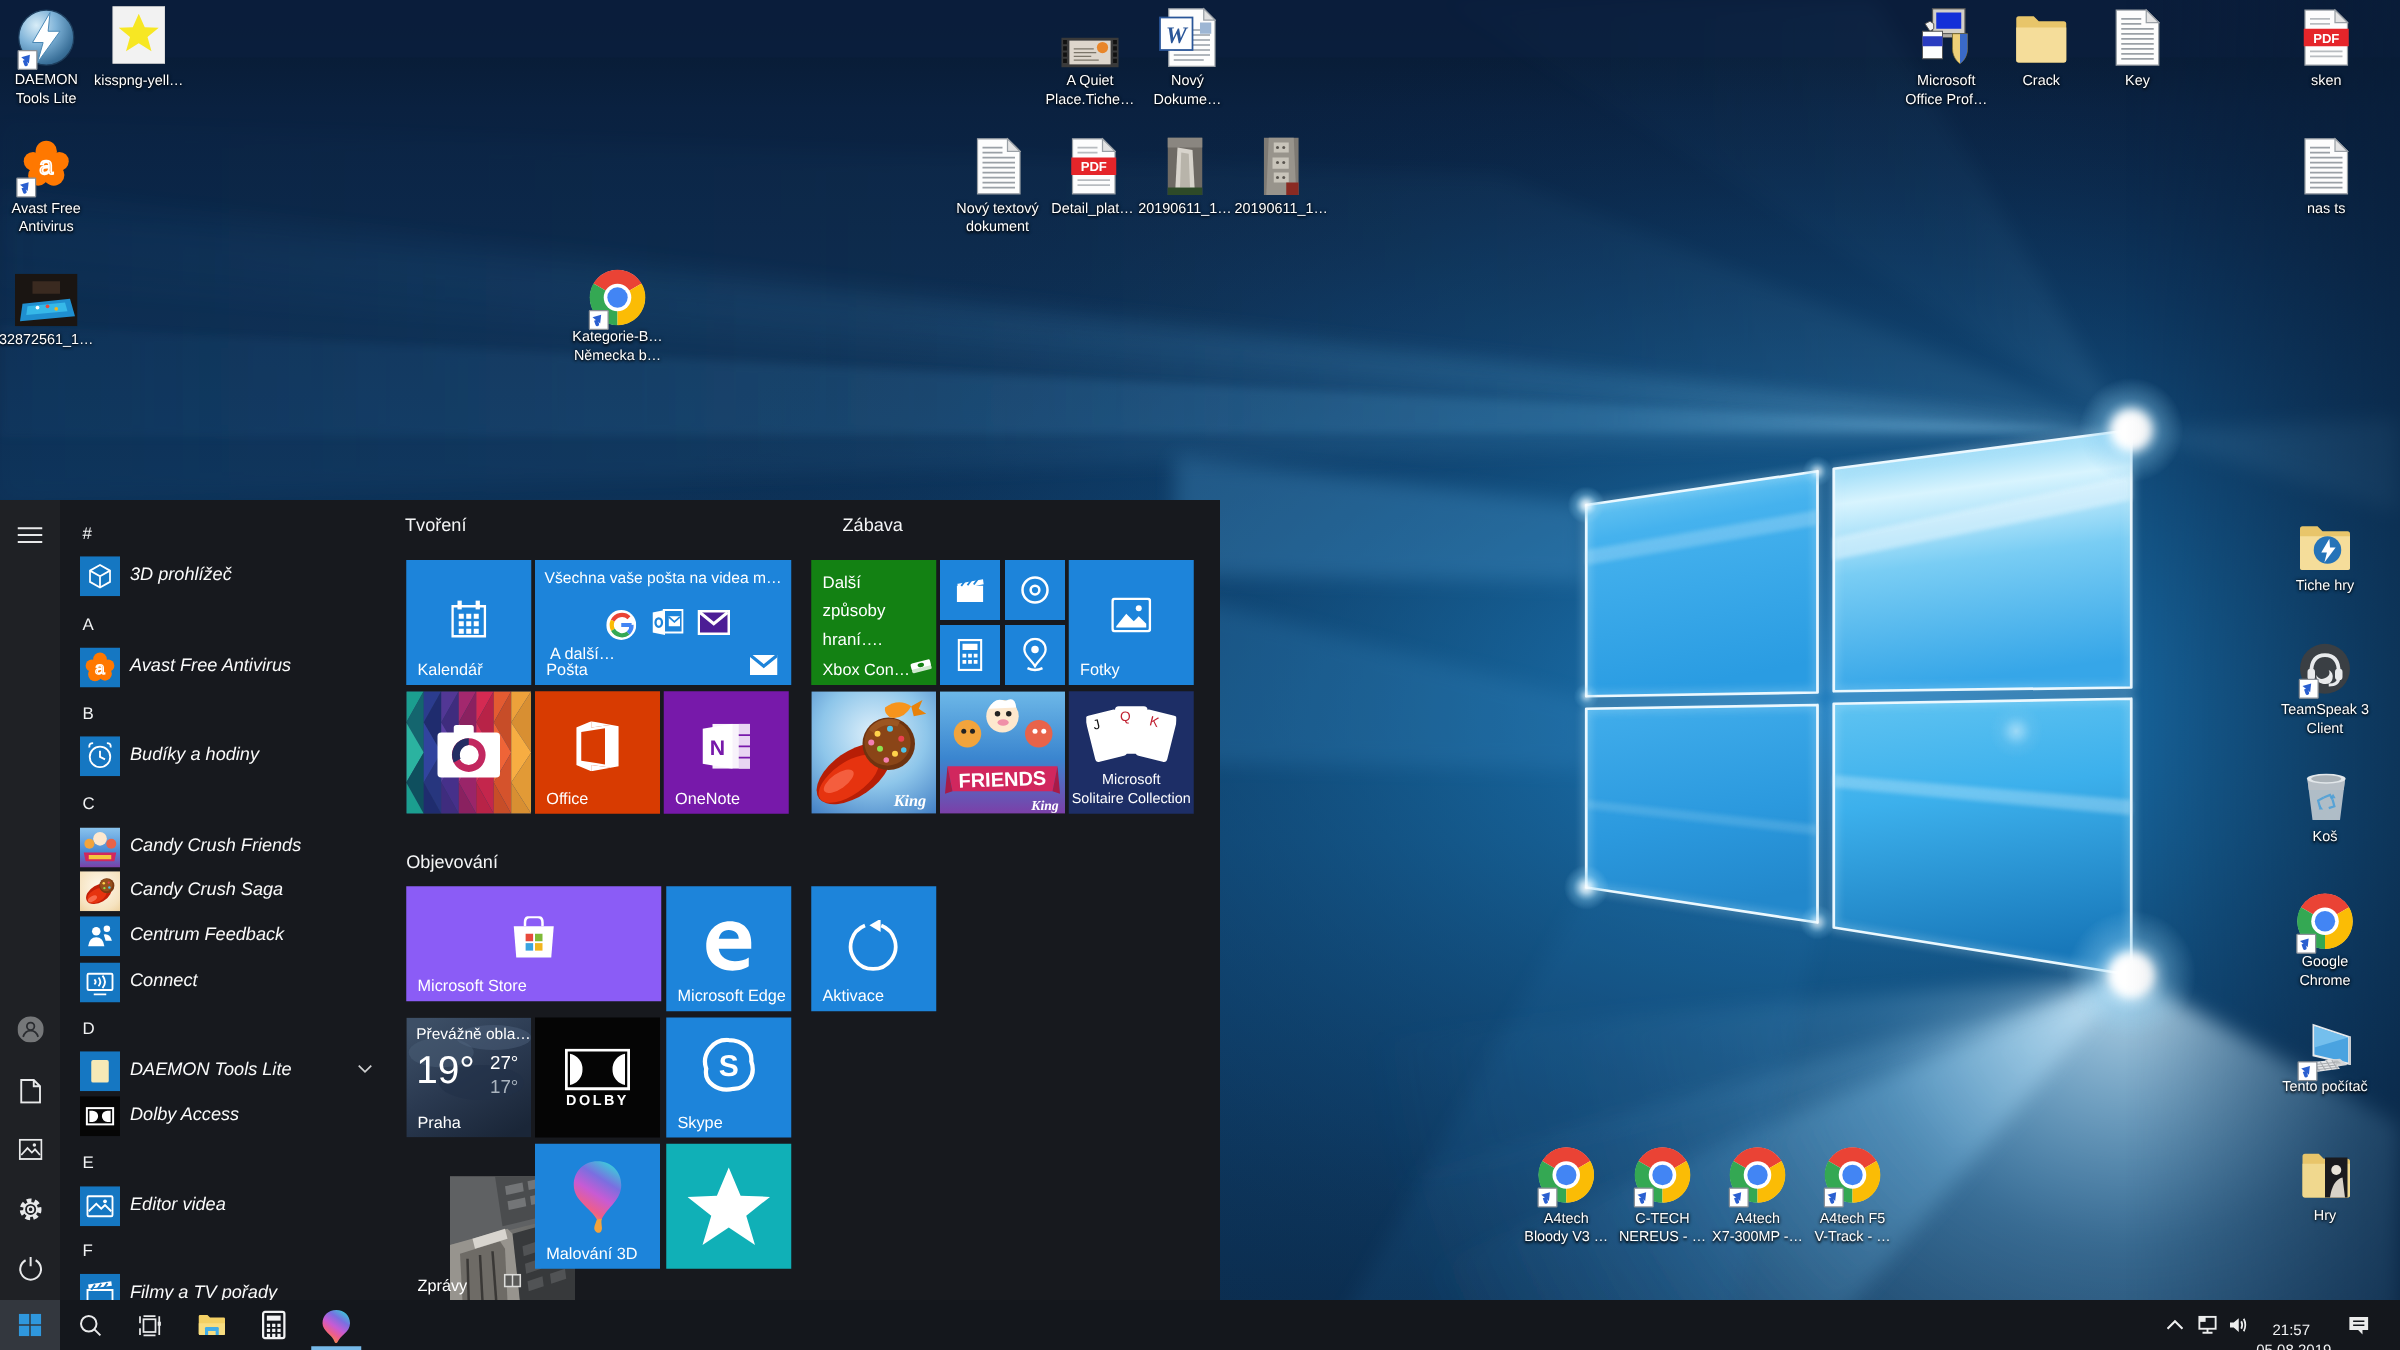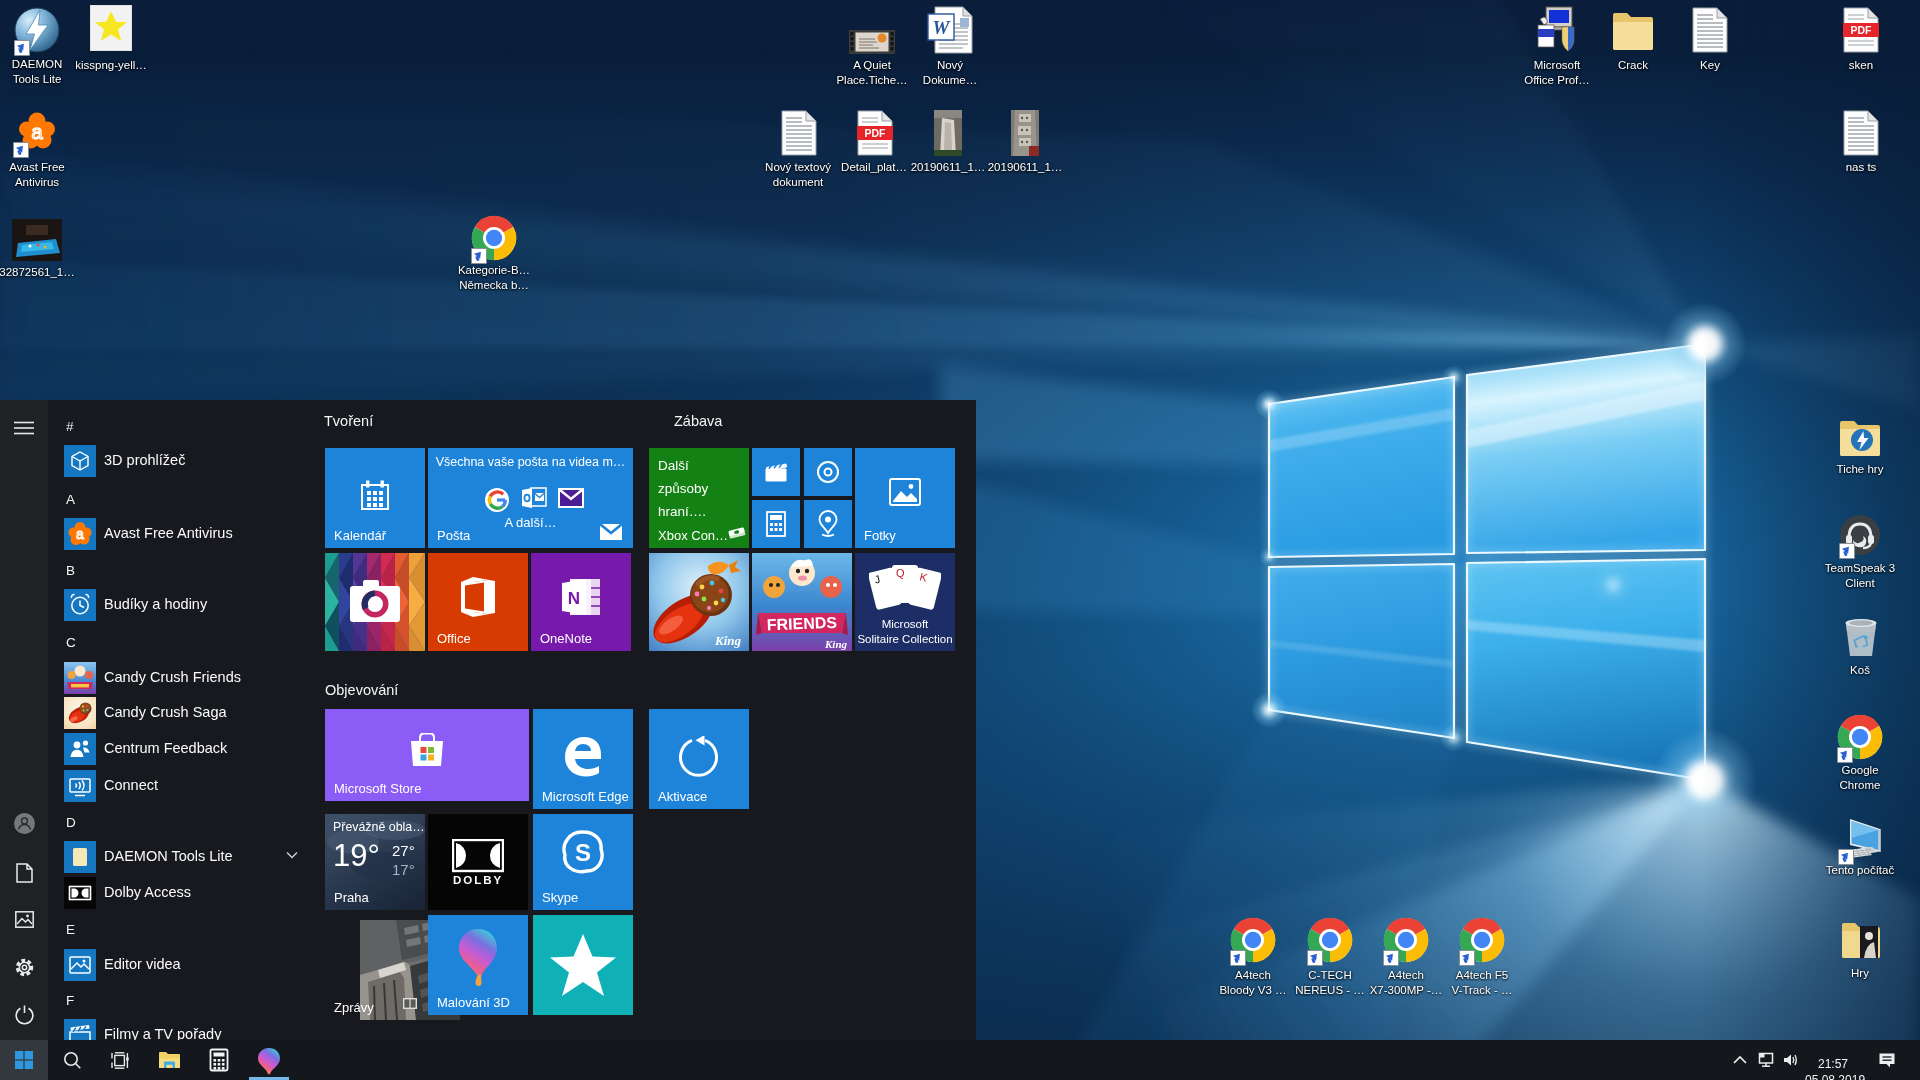--- a/index.html
+++ b/index.html
@@ -10,21 +10,21 @@
     text-shadow:0 1px 2px rgba(0,0,0,.95),0 0 3px rgba(0,0,0,.8);white-space:nowrap;transform:translateX(-50%);}
   .sc{position:absolute;width:14px;height:14px;background:#fff;border:1px solid #8a9097;border-radius:1px;}
   .sc:after{content:"";position:absolute;left:3px;top:2px;width:0;height:0;
     border-left:4px solid transparent;border-right:4px solid transparent;border-bottom:6px solid #2a5fd0;
     transform:rotate(40deg);}
   .sc:before{content:"";position:absolute;left:3.5px;top:6.5px;width:3px;height:5px;background:#2a5fd0;
     border-radius:0 0 3px 3px;transform:rotate(-20deg);}
   .hdr{position:absolute;color:#f2f3f4;font-size:13.5px;}
   .arow{position:absolute;color:#fbfbfb;font-size:14.5px;}
   .aicon{position:absolute;width:32px;height:32px;left:64px;}
-  .aname{position:absolute;left:104px;top:7px;white-space:nowrap;}
+  .aname{position:absolute;left:104px;top:7px;white-space:nowrap;font-style:italic;}
   .t{position:absolute;overflow:hidden;}
   .t .lb{position:absolute;left:9px;bottom:5px;font-size:13px;color:#fff;}
   .slab{position:absolute;color:#f4f5f6;font-size:14.5px;}
 </style>
 </head>
 <body>
 <div id="desk">
 
 <svg class="abs" style="left:0;top:0" width="1920" height="1080" viewBox="0 0 1920 1080">
 <defs>
@@ -736,21 +736,21 @@
         <rect x="13" y="6" width="9" height="8" fill="#fff"></rect>
         <path d="M13,6.5 L17.5,10.5 L22,6.5" fill="none" stroke="#1d84da" stroke-width="1.4"></path>
         <path d="M0,3 L10,1 L10,21 L0,19 Z" fill="#fff"></path>
         <ellipse cx="5" cy="11" rx="2.6" ry="3.4" fill="none" stroke="#1d84da" stroke-width="1.8"></ellipse>
       </svg>
       <svg class="abs" style="left:130px;top:40px" width="26" height="20" viewBox="0 0 26 20">
         <rect x="0" y="0" width="26" height="20" fill="#fff"></rect>
         <rect x="2" y="2" width="22" height="16" fill="#4c1d95"></rect>
         <path d="M2,2 L13,11 L24,2" fill="none" stroke="#fff" stroke-width="2.4"></path>
       </svg>
-      <div class="abs" style="left:0;top:67px;width:205px;text-align:center;font-size:13px;">A další…</div>
+      <div class="abs" style="left:0;top:67px;width:205px;text-align:left;font-size:13px;padding-left:12px;">A další…</div>
       <span class="lb">Pošta</span>
       <svg class="abs" style="left:172px;top:76px" width="22" height="16" viewBox="0 0 22 16">
         <rect width="22" height="16" fill="#fff"></rect>
             <path d="M0,0 L11,9 L22,0" fill="none" stroke="#1d84da" stroke-width="2.6"></path>
       </svg>
     </div>
 
     <div class="t" style="left:325px;top:153px;width:100px;height:98px;">
       <svg class="abs" style="left:0;top:0" width="100" height="98" viewBox="0 0 100 98">
         <rect width="100" height="98" fill="#2a3f66"></rect>
@@ -1009,21 +1009,21 @@
     </div>
 
     <div class="t" style="left:533px;top:414px;width:100px;height:96px;background:#1d84da;">
       <svg class="abs" style="left:27px;top:16px" width="46" height="46" viewBox="0 0 46 46">
         <path d="M23,2 C34,2 42,9 41,19 C45,30 38,41 27,41 C14,44 3,36 5,25 C1,14 10,1 23,2 Z" fill="none" stroke="#fff" stroke-width="3.4"></path>
         <text x="23" y="31" font-size="24" font-weight="bold" fill="#fff" text-anchor="middle" font-family="Liberation Sans">S</text>
       </svg>
       <span class="lb">Skype</span>
     </div>
 
-    <div class="t" style="left:325px;top:520px;width:100px;height:100px;color:#fff;padding-left:35px;">
+    <div class="t" style="left:325px;top:541px;width:100px;height:100px;color:#fff;padding-left:35px;">
       <svg width="100" height="100" viewBox="0 0 100 100">
         <defs>
               <linearGradient id="zpr" x1="0" y1="0" x2="1" y2="1">
                 <stop offset="0" stop-color="#8d8d8b"></stop>
                 <stop offset="0.5" stop-color="#6e6e6c"></stop>
                 <stop offset="1" stop-color="#3c3c3a"></stop>
               </linearGradient>
             </defs>
         <rect width="100" height="100" fill="url(#zpr)"></rect>
         <polygon points="0,0 100,0 100,30 0,55" fill="#5f6163"></polygon>

